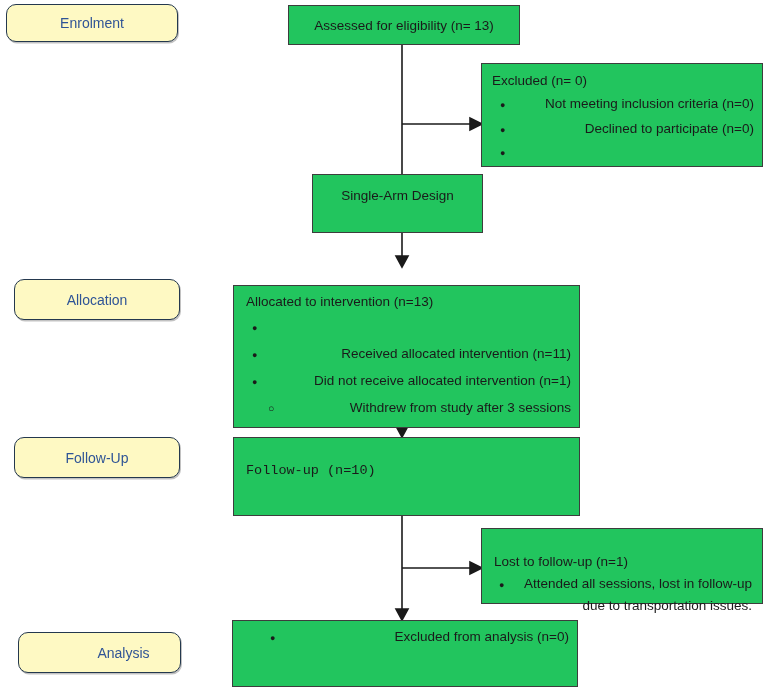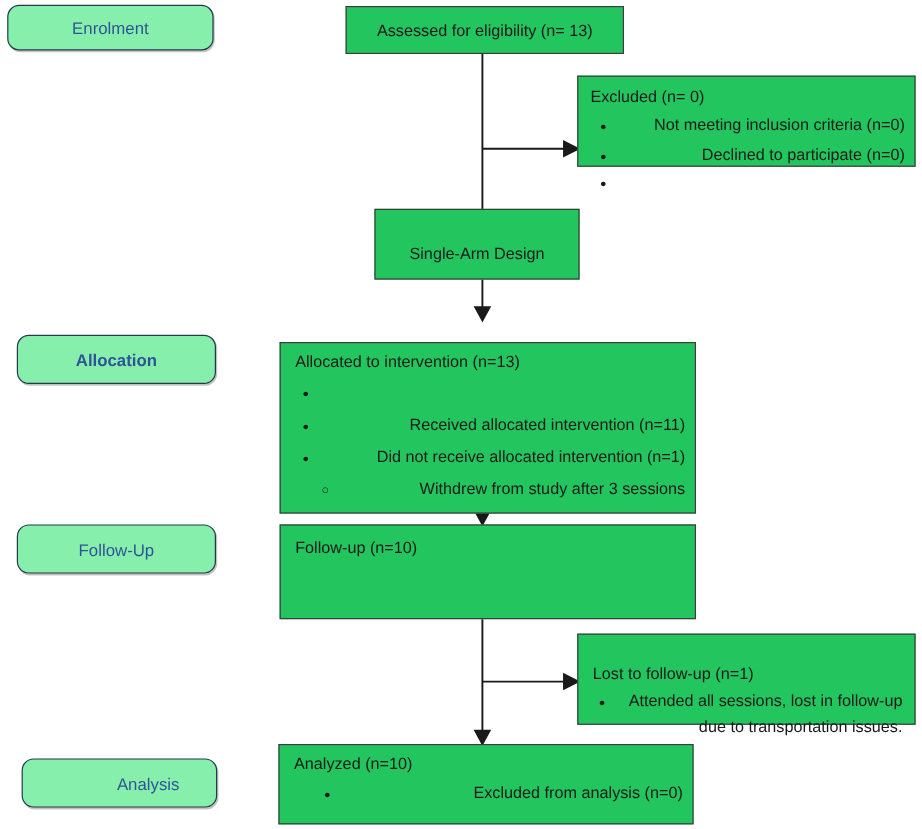--- a/index.html
+++ b/index.html
@@ -7,21 +7,21 @@
     position:relative;
     width:768px;height:691px;
     background:#ffffff;
     font-family:"Liberation Sans", sans-serif;
     color:#1a1a1a;
     overflow:hidden;
   }
   svg.connectors{position:absolute;left:0;top:0;z-index:1;}
   .stage{
     position:absolute;z-index:2;
-    background:#86efac;
+    background:#fef9c3;
     border:1.6px solid #24384e;
     border-radius:10px;
     box-shadow:1px 1.5px 0 rgba(80,80,80,0.35);
     display:flex;align-items:center;justify-content:center;
     color:#2F5496;
     font-size:14px;
     box-sizing:border-box;
   }
   .fbox{
     position:absolute;z-index:2;
@@ -35,29 +35,29 @@
   .bullet-row{display:flex;align-items:baseline;}
   .bullet-glyph{flex:0 0 auto;width:30px;padding-left:6px;font-size:9px;box-sizing:border-box;}
   .bullet-text{flex:1 1 auto;padding-right:4px;text-align:right;}
   .sub .bullet-glyph{width:40px;padding-left:22px;font-size:10.5px;}
   .indent-md .bullet-glyph{width:28px;padding-left:8px;}
   .indent-lost .bullet-glyph{width:28px;padding-left:5px;}
   .indent-lg .bullet-glyph{width:50px;padding-left:25px;}
 
   
   #stage-enrolment{left:6px;top:4px;width:172px;height:38px;}
-  #stage-allocation{left:14px;top:279px;width:166px;height:41px;font-weight:bold;}
+  #stage-allocation{left:14px;top:279px;width:166px;height:41px;}
   #stage-followup{left:14px;top:437px;width:166px;height:41px;}
   #stage-analysis{left:18px;top:632px;width:163px;height:41px;padding-left:48px;}
 
   #box-assessed{left:288px;top:5px;width:232px;height:40px;display:flex;align-items:center;justify-content:center;}
-  #box-excluded{left:481px;top:63px;width:282px;height:76px;padding:5px 4px 0 10px;line-height:23px;}
-  #box-design{left:312px;top:174px;width:171px;height:59px;padding-top:29px;}
+  #box-excluded{left:481px;top:63px;width:282px;height:104px;padding:5px 4px 0 10px;line-height:23px;}
+  #box-design{left:312px;top:174px;width:171px;height:59px;padding-top:13px;}
   #box-allocated{left:233px;top:267px;width:347px;height:143px;padding:3px 4px 0 12px;line-height:26px;margin-top:18px;}
-  #box-followup{left:233px;top:437px;width:347px;height:79px;padding:11px 4px 0 12px;}
+  #box-followup{left:233px;top:437px;width:347px;height:79px;padding:25px 4px 0 12px;font-family:Liberation Mono, monospace;}
   #box-lost{left:481px;top:528px;width:282px;height:76px;padding:22px 6px 0 12px;line-height:22px;}
   #box-analyzed{left:232px;top:620px;width:346px;height:67px;padding:4px 4px 0 12px;line-height:24px;}
 </style>
 </head>
 <body>
 
 <div class="canvas">
 
   <svg class="connectors" width="768" height="691" viewBox="0 0 768 691">
     <g stroke="#1a1a1a" stroke-width="1.6" fill="#1a1a1a">
@@ -136,20 +136,19 @@
 
   <div class="fbox indent-lost" id="box-lost">
     <span class="title-line">Lost to follow-up (n=1)</span>
     <div class="bullet-row">
       <span class="bullet-glyph">●</span>
       <span class="bullet-text">Attended all sessions, lost in follow-up due to transportation issues.</span>
     </div>
   </div>
 
   <div class="fbox indent-lg" id="box-analyzed">
-    <span class="title-line">Analyzed (n=10)</span>
     <div class="bullet-row">
       <span class="bullet-glyph">●</span>
       <span class="bullet-text">Excluded from analysis (n=0)</span>
     </div>
   </div>
 
 </div>
 
 </body></html>

